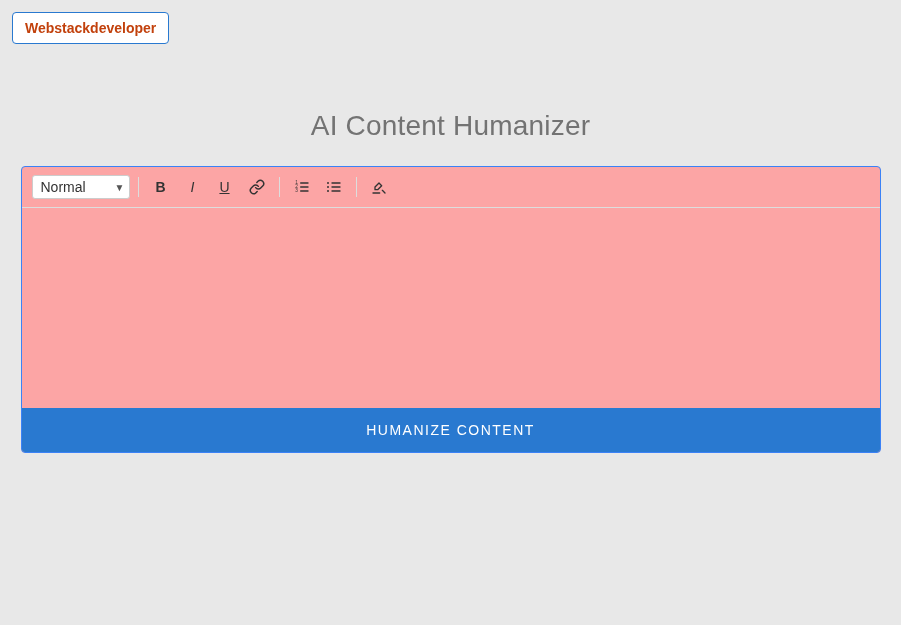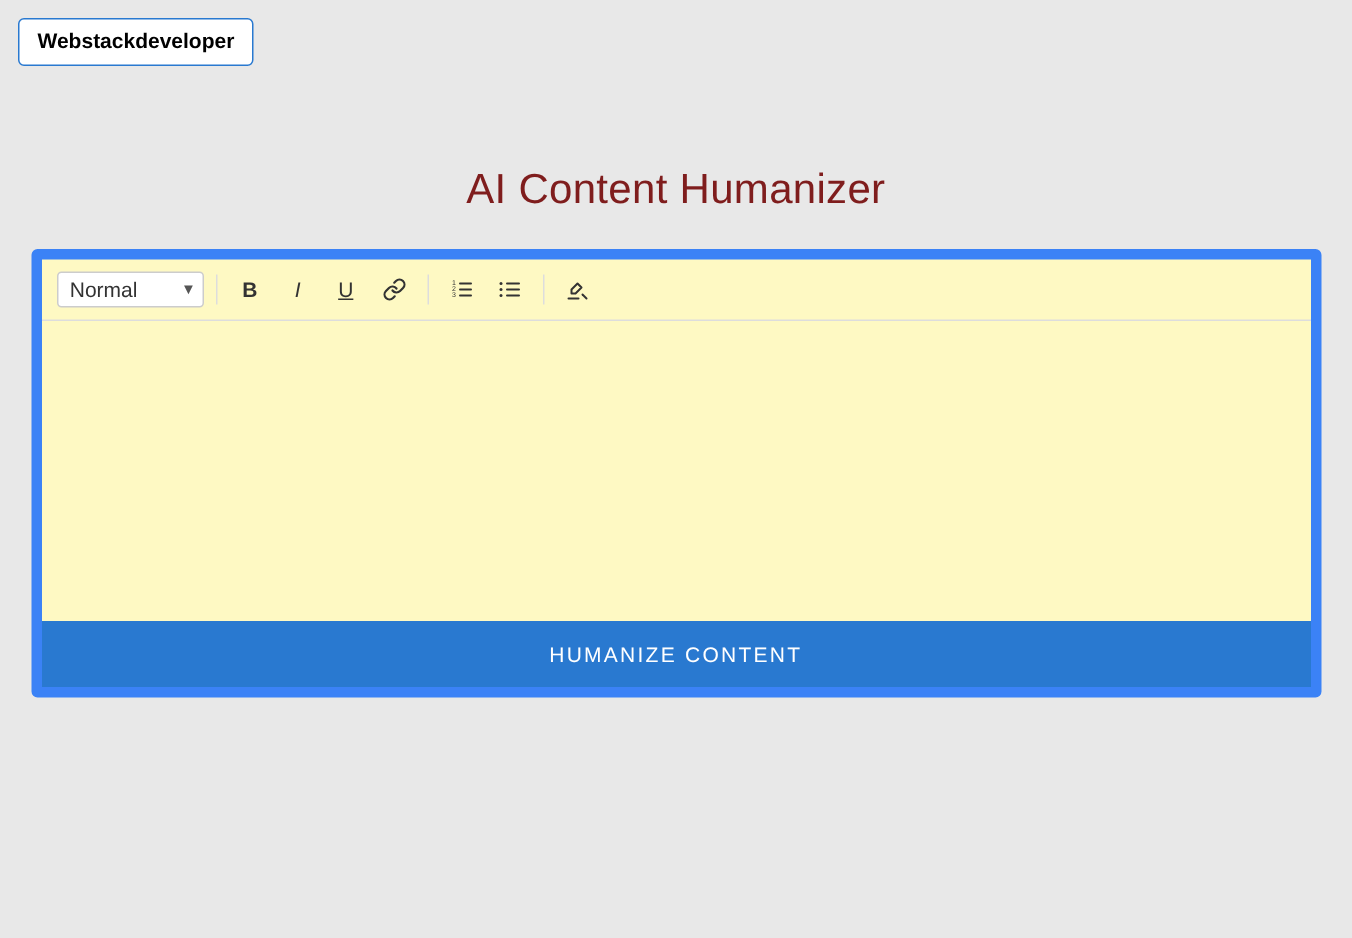--- a/index.html
+++ b/index.html
@@ -23,46 +23,46 @@
       top: 12px;
       left: 12px;
       border: 1.5px solid #2979d0;
       border-radius: 4px;
       padding: 6px 12px;
       background: #fff;
       cursor: pointer;
     }
 
     .brand-badge span {
-      color: #000000;
+      color: #c2410c;
       font-size: 14px;
       font-weight: 600;
     }
 
     
     .main-content {
       display: flex;
       flex-direction: column;
       align-items: center;
       padding-top: 110px;
     }
 
     .page-title {
       font-size: 28px;
       font-weight: 400;
-      color: #7f1d1d;
+      color: #737373;
       margin-bottom: 24px;
       letter-spacing: 0.2px;
     }
 
     
     .editor-container {
       width: 860px;
-      background: #fef9c3;
-      border: 7px solid #3b82f6;
+      background: #fca5a5;
+      border: 1px solid #3b82f6;
       border-radius: 4px;
       overflow: hidden;
     }
 
     
     .toolbar {
       display: flex;
       align-items: center;
       padding: 6px 10px;
       border-bottom: 1px solid #ddd;

